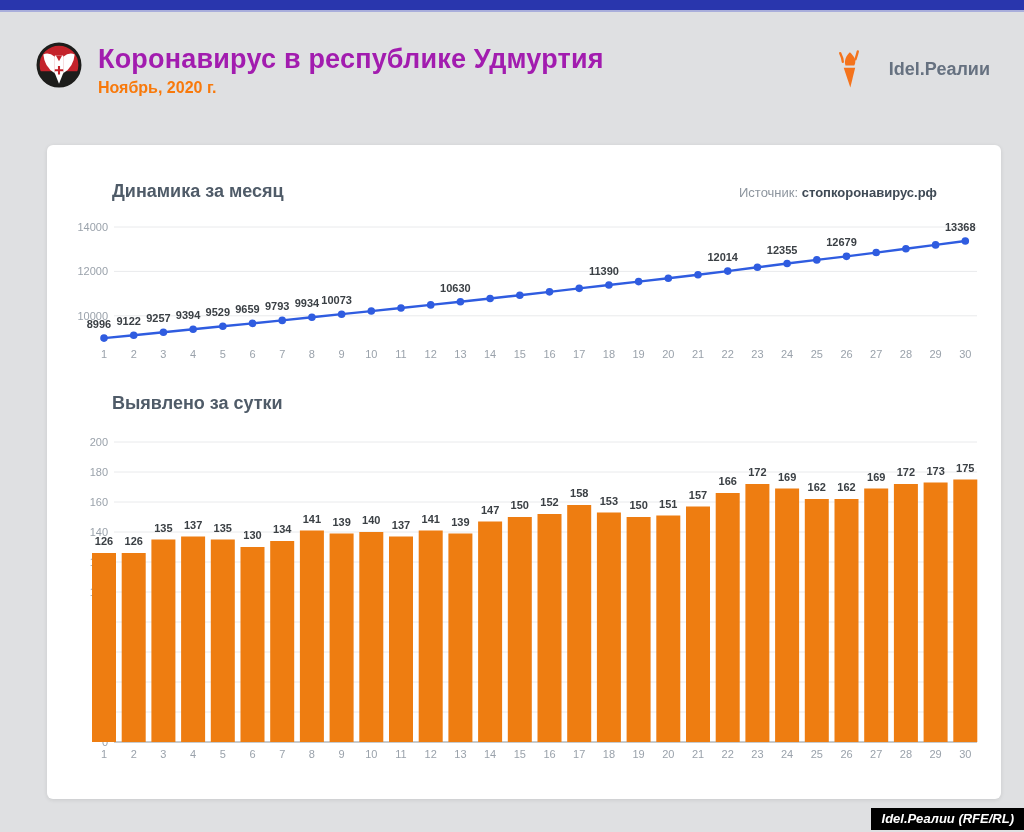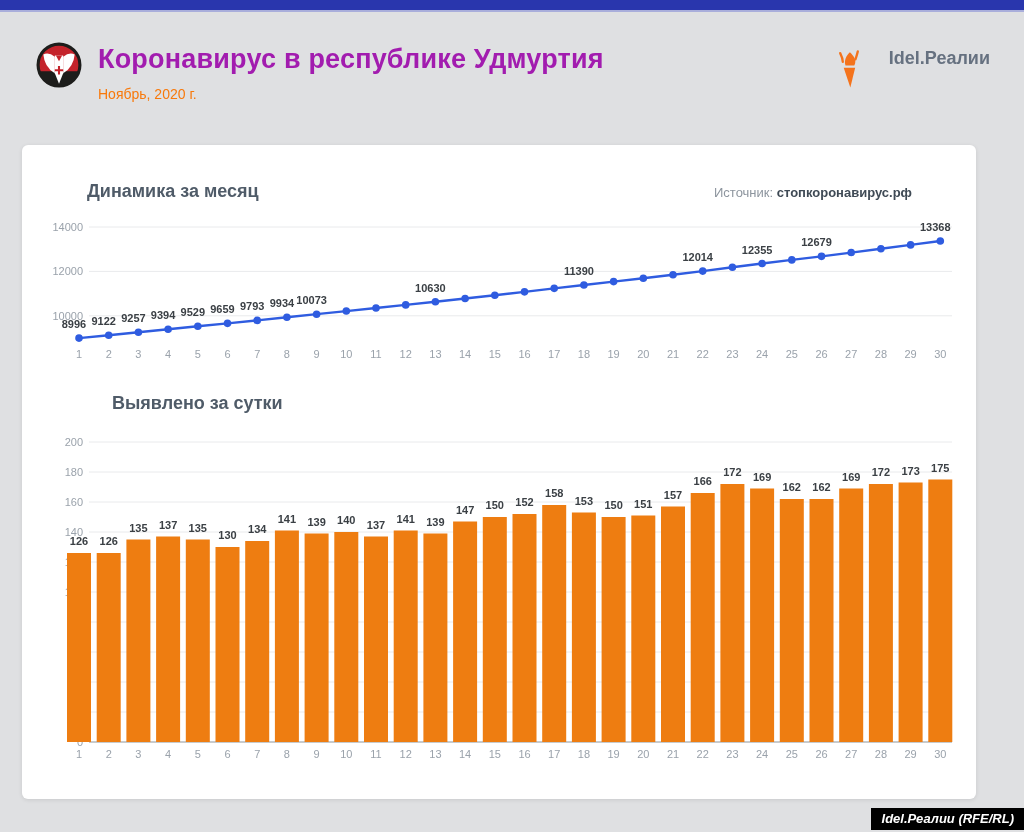--- a/index.html
+++ b/index.html
@@ -11,36 +11,36 @@
   .topbar{
     position:absolute;left:0;top:0;width:1024px;height:10px;
     background:#2936ad;border-bottom:2px solid #a9aedb;
   }
   .emblem{position:absolute;left:36px;top:42px;}
   .titles{position:absolute;left:98px;top:44px;}
   .page-title{
     margin:0;font-size:27px;font-weight:bold;color:#a21caf;letter-spacing:.2px;
   }
   .page-subtitle{
-    margin-top:11px;font-size:14px;font-weight:normal;color:#f8790b;
+    margin-top:4px;font-size:16px;font-weight:bold;color:#f8790b;
   }
   .brand{
-    position:absolute;right:34px;top:48px;display:flex;align-items:flex-start;gap:25px;
+    position:absolute;right:34px;top:48px;display:flex;align-items:center;gap:25px;
     font-size:18px;font-weight:bold;color:#667180;
   }
   .card{
-    position:absolute;left:22px;top:145px;width:954px;height:654px;
+    position:absolute;left:47px;top:145px;width:954px;height:654px;
     background:#ffffff;border-radius:6px;box-shadow:0 1px 4px rgba(0,0,0,.10);
   }
   .chart-head{
     position:absolute;left:65px;right:64px;top:36px;
     display:flex;justify-content:space-between;align-items:baseline;
   }
   .chart-title{margin:0;font-size:18px;font-weight:bold;color:#4f5b68;}
-  .bar-title{position:absolute;left:65px;top:248px;margin-left:25px;}
+  .bar-title{position:absolute;left:65px;top:248px;}
   .source{font-size:13px;color:#8d959e;}
   .source b{color:#3f4a55;font-weight:bold;}
   #lineChart{position:absolute;left:25px;top:60px;}
   #barChart{position:absolute;left:25px;top:286px;}
   .tick{font:11px "Liberation Sans","DejaVu Sans",sans-serif;fill:#9aa2ab;}
   .vlabel{font:bold 11px "Liberation Sans","DejaVu Sans",sans-serif;fill:#3b4045;}
   .footer-badge{
     position:absolute;right:0;bottom:2px;background:#000;color:#fff;
     font-size:13px;font-weight:bold;padding:3px 10px 4px 11px;font-style:italic;
   }

